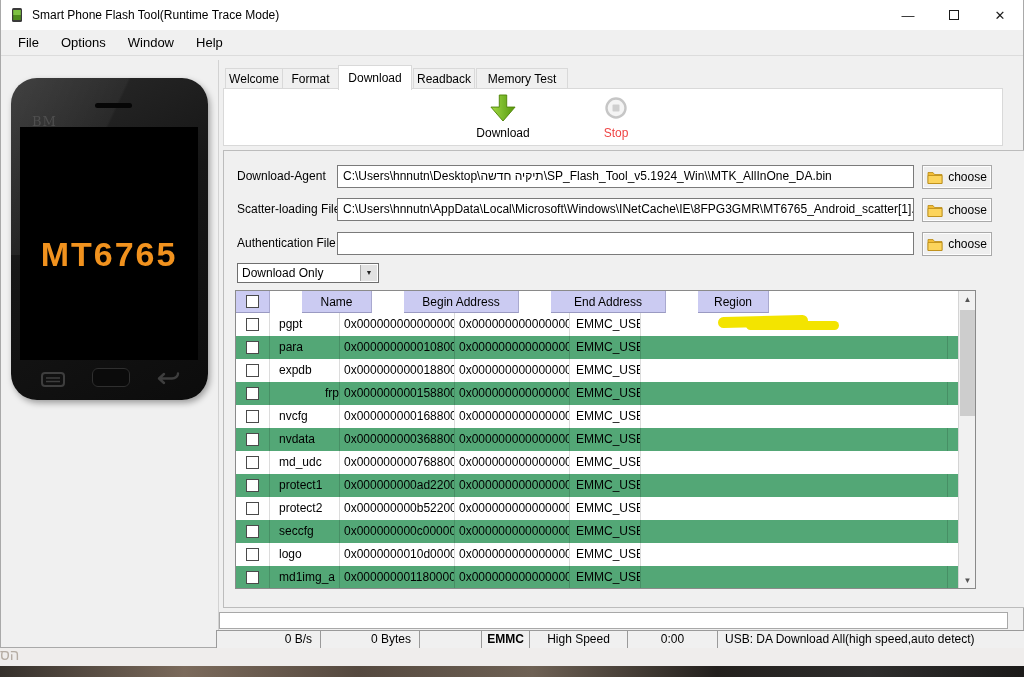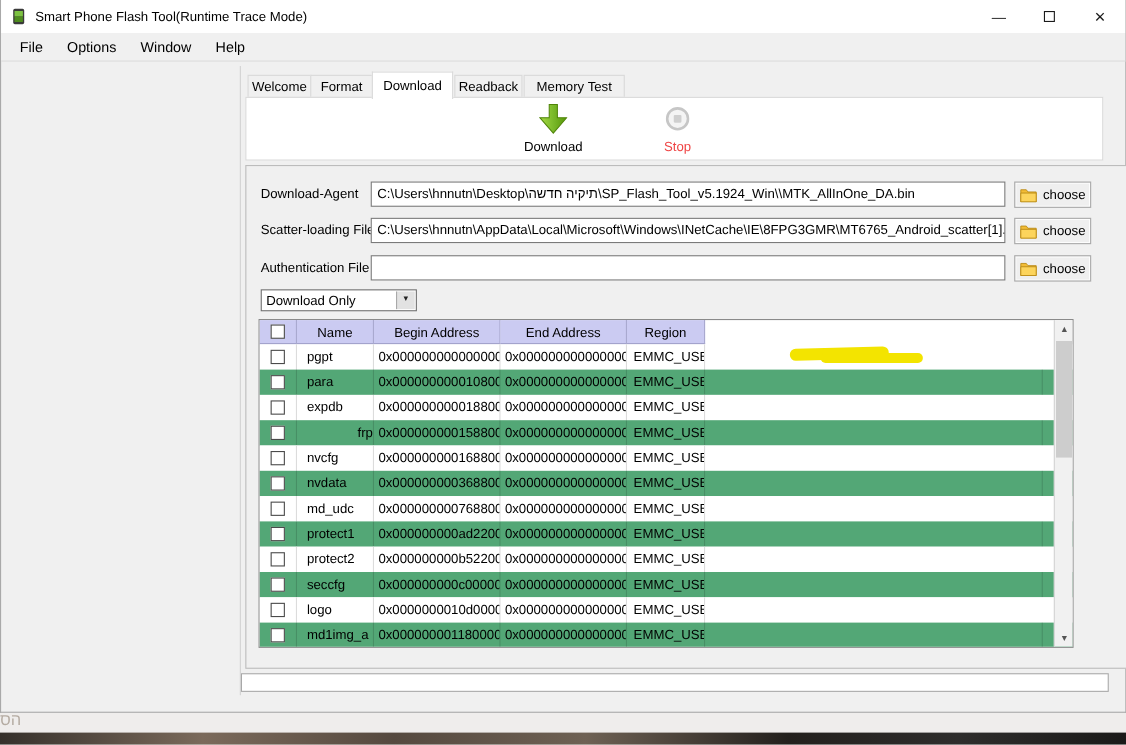--- a/index.html
+++ b/index.html
@@ -83,21 +83,21 @@
       font-size:12px; color:#000; box-shadow:inset 0 0 0 1px #fdfdfd; }
   .mode-combo { position:absolute; left:13px; top:112px; width:142px; height:20px; background:#fff;
       border:1px solid #6e6e6e; font-size:12px; line-height:18px; padding-left:4px; color:#000; }
   .mode-arrow { position:absolute; right:1px; top:1px; width:17px; height:16px; background:#e2e2e2;
       border-left:1px solid #a9a9a9; display:flex; align-items:center; justify-content:center;
       font-size:7px; color:#222; }
 
   
   .ptable { position:absolute; left:11px; top:139px; width:741px; height:299px; background:#fff;
       border:1px solid #8a8a8a; overflow:hidden; }
-  .thead { display:flex; height:22px; }
+  .thead { display:flex; height:22px;gap:32px; }
   .th { background:#cbcbf2; border-right:1px solid #a9a9cf; border-bottom:1px solid #9a9ac2;
       font-size:12px; display:flex; align-items:center; justify-content:center; color:#000; flex:none; }
   .th-cb  { width:34px; } .th-name{ width:70px; } .th-begin{ width:115px; }
   .th-end { width:115px; } .th-region{ width:71px; } .th-loc { width:307px; border-right:none; }
   .hcb { width:13px; height:13px; background:#fff; border:1px solid #4a4a4a; }
 
   .trow { display:flex; height:23px; background:#fff; position:relative; }
   .tc { flex:none; font-size:12px; line-height:22px; border-right:1px solid #dcdcdc;
       white-space:nowrap; overflow:hidden; color:#000; }
   .trow.green .tc { border-right:1px solid rgba(0,0,0,0.14); }
@@ -164,20 +164,39 @@
   <div class="menubar">
     <span class="menu-item">File</span>
     <span class="menu-item">Options</span>
     <span class="menu-item">Window</span>
     <span class="menu-item">Help</span>
   </div>
 
   <div class="client">
     <div class="vdivider"></div>
 
+    <div class="phone">
+      <div class="phone-gloss"></div>
+      <div class="phone-speaker"></div>
+      <div class="phone-brand">BM</div>
+      <div class="phone-screen">
+        <div class="phone-chip" style="color: rgb(241, 146, 30);">MT6765</div>
+      </div>
+      <div class="phone-nav">
+        <svg class="nav-menu" width="24" height="15" viewBox="0 0 24 15">
+          <rect x="1" y="1" width="22" height="13" rx="3" fill="none" stroke="#3e3e3e" stroke-width="2"></rect>
+          <line x1="5" y1="6" x2="19" y2="6" stroke="#3e3e3e" stroke-width="1.6"></line>
+          <line x1="5" y1="9.5" x2="19" y2="9.5" stroke="#3e3e3e" stroke-width="1.6"></line>
+        </svg>
+        <div class="nav-home"></div>
+        <svg class="nav-back" width="23" height="15" viewBox="0 0 23 15">
+          <path d="M7 2 L2 6.5 L7 11 M2 6.5 H15 a6 5 0 0 0 6-5" fill="none" stroke="#3e3e3e" stroke-width="2.4" stroke-linecap="round" stroke-linejoin="round"></path>
+        </svg>
+      </div>
+    </div>
 
     <div class="tab" style="left:224px;width:58px;">Welcome</div>
     <div class="tab" style="left:281px;width:57px;">Format</div>
     <div class="tab active" style="left:337px;width:74px;">Download</div>
     <div class="tab" style="left:412px;width:62px;">Readback</div>
     <div class="tab" style="left:475px;width:92px;">Memory Test</div>
 
     <div class="toolbar-box">
       <div class="tool tool-dl">
         <div class="tool-icon">
@@ -387,14 +406,23 @@
           </div>
         <div class="vscroll">
           <div class="vs-arrow vs-up">▲</div>
           <div class="vs-thumb"></div>
           <div class="vs-arrow vs-down">▼</div>
         </div>
       </div>
     </div>
 
     <div class="progressbar"></div>
+    <div class="statusbar">
+      <div class="sb sb-speed">0 B/s</div>
+      <div class="sb sb-bytes">0 Bytes</div>
+      <div class="sb sb-gap"></div>
+      <div class="sb sb-storage">EMMC</div>
+      <div class="sb sb-mode">High Speed</div>
+      <div class="sb sb-time">0:00</div>
+      <div class="sb sb-usb">USB: DA Download All(high speed,auto detect)</div>
+    </div>
   </div>
 </div>
 
 </body></html>

